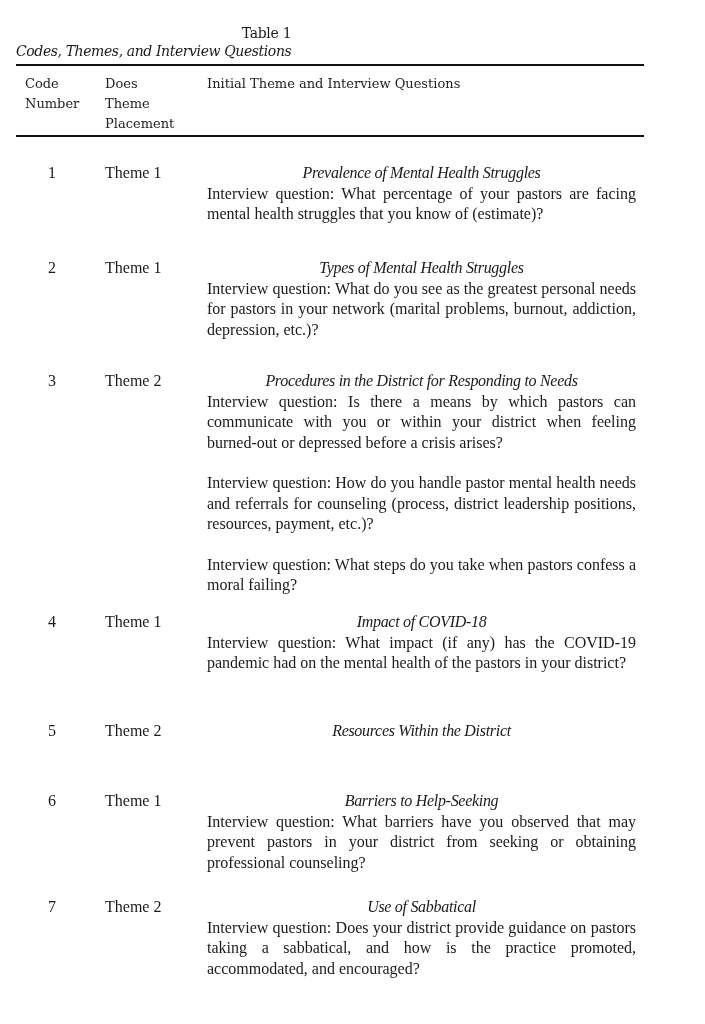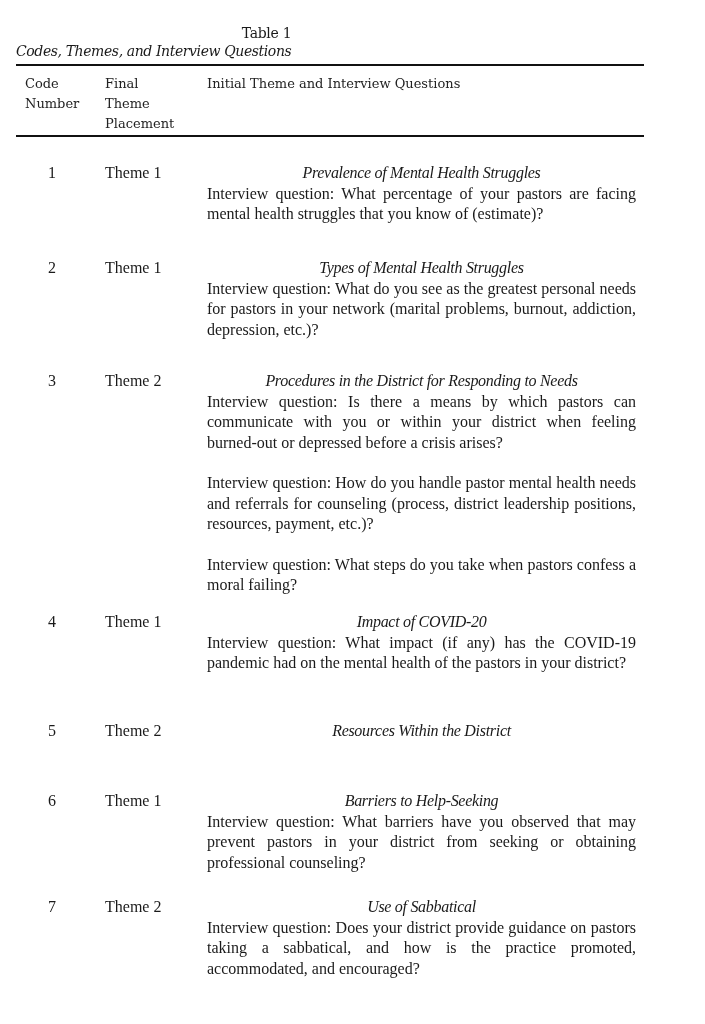--- a/index.html
+++ b/index.html
@@ -31,21 +31,21 @@
   <span class="ttl">Codes, Themes, and Interview Questions</span>
 </div>
 
 <div class="rule top"></div>
 
 <div class="hdr c1">
   <span>Code</span>
   <span>Number</span>
 </div>
 <div class="hdr c2">
-  <span>Final</span>
+  <span>Does</span>
   <span>Theme</span>
   <span>Placement</span>
 </div>
 <div class="hdr c3">
   <span>Initial Theme and Interview Questions</span>
 </div>
 
 <div class="rule mid"></div>
 
 <div id="rows">
@@ -72,21 +72,21 @@
         <span class="label">Procedures in the District for Responding to Needs</span>
         <p class="q">Interview question: Is there a means by which pastors can communicate with you or within your district when feeling burned-out or depressed before a crisis arises?</p>
         <p class="q">Interview question: How do you handle pastor mental health needs and referrals for counseling (process, district leadership positions, resources, payment, etc.)?</p>
         <p class="q">Interview question: What steps do you take when pastors confess a moral failing?</p>
       </div>
     </div>
     <div class="row" style="top: 612px;">
       <span class="code">4</span>
       <span class="theme">Theme 1</span>
       <div class="body">
-        <span class="label">Impact of COVID-20</span>
+        <span class="label">Impact of COVID-18</span>
         <p class="q">Interview question: What impact (if any) has the COVID-19 pandemic had on the mental health of the pastors in your district?</p>
       </div>
     </div>
     <div class="row" style="top: 721px;">
       <span class="code">5</span>
       <span class="theme">Theme 2</span>
       <div class="body">
         <span class="label">Resources Within the District</span>
       </div>
     </div>

